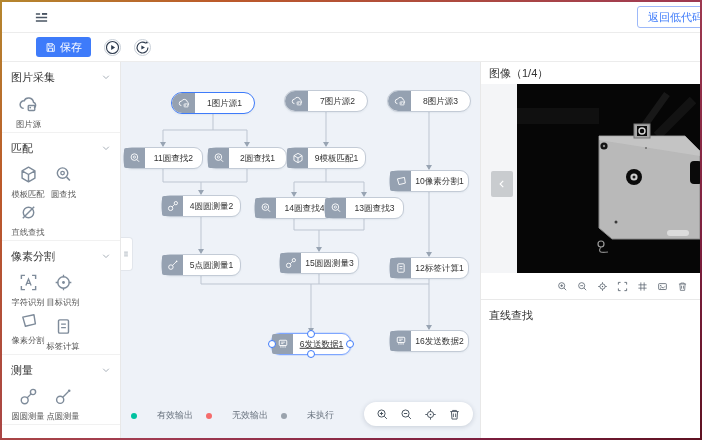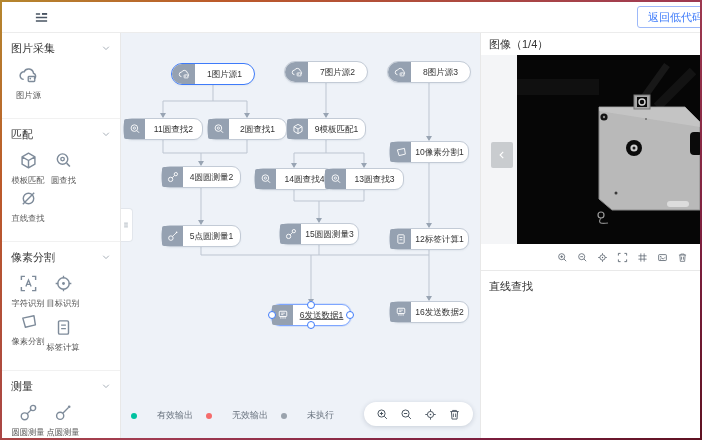--- a/index.html
+++ b/index.html
@@ -13,21 +13,21 @@
   .back-btn{position:absolute;right:-14px;top:4px;height:22px;line-height:20px;box-sizing:border-box;
     padding:0 10px;border:1px solid #9db9f9;border-radius:3px;color:#3e7bfa;font-size:11px;background:#fff;white-space:nowrap;}
   .toolbar{height:28px;flex:0 0 28px;display:flex;align-items:center;gap:13px;padding-left:34px;border-bottom:1px solid #ececec;}
   .save-btn{display:inline-flex;align-items:center;gap:4px;background:#3e7bfa;color:#fff;font-size:11px;
     height:20px;padding:0 9px;border-radius:3px;border:none;}
   .round-btn{width:17px;height:17px;border-radius:50%;border:1px solid #c8cfd8;background:#fff;color:#2e3b4e;
     display:inline-flex;align-items:center;justify-content:center;padding:0;}
   .main{flex:1;display:flex;min-height:0;}
   
   .sidebar{width:118px;flex:0 0 118px;border-right:1px solid #e8e8e8;overflow:hidden;background:#fff;}
-  .sec{padding:7px 9px 16px 9px;border-bottom:1px solid #f1f1f1;}
+  .sec{padding:7px 9px 1px 9px;border-bottom:1px solid #f1f1f1;}
   .sec-h{display:flex;align-items:center;justify-content:space-between;height:16px;cursor:pointer;}
   .sec-t{font-size:11px;color:#333;}
   .chev{color:#9aa3ad;}
   .items{display:flex;flex-wrap:wrap;gap:2px 1px;margin-top:9px;}
   .tool{width:34px;display:flex;flex-direction:column;align-items:center;gap:4px;cursor:pointer;}
   .tic{color:#7e8b9a;}
   .tl{font-size:9px;color:#555;white-space:nowrap;transform:scale(.92);}
   
   .canvas{flex:1;position:relative;background:#eef2f8;min-width:0;overflow:hidden;}
   .edges{position:absolute;left:0;top:0;}
@@ -184,20 +184,40 @@
 
   <div class="titlebar">
     <span class="menu-ic">
           <svg width="15" height="15">
             <use href="#s-menu"></use>
           </svg>
         </span>
     <button class="back-btn">返回低代码</button>
   </div>
 
+  <div class="toolbar">
+    <button class="save-btn">
+      <span>
+            <svg width="11" height="11" style="color:#fff">
+              <use href="#s-save"></use>
+            </svg>
+          </span>
+      <span>保存</span>
+    </button>
+    <button class="round-btn">
+          <svg width="15" height="15">
+            <use href="#s-play"></use>
+          </svg>
+        </button>
+    <button class="round-btn">
+          <svg width="15" height="15">
+            <use href="#s-replay"></use>
+          </svg>
+        </button>
+  </div>
 
   <div class="main">
 
     <div class="sidebar">
       <div class="sec">
         <div class="sec-h">
           <span class="sec-t">图片采集</span>
           <span class="chev">
                 <svg width="10" height="10">
                   <use href="#s-chev"></use>

